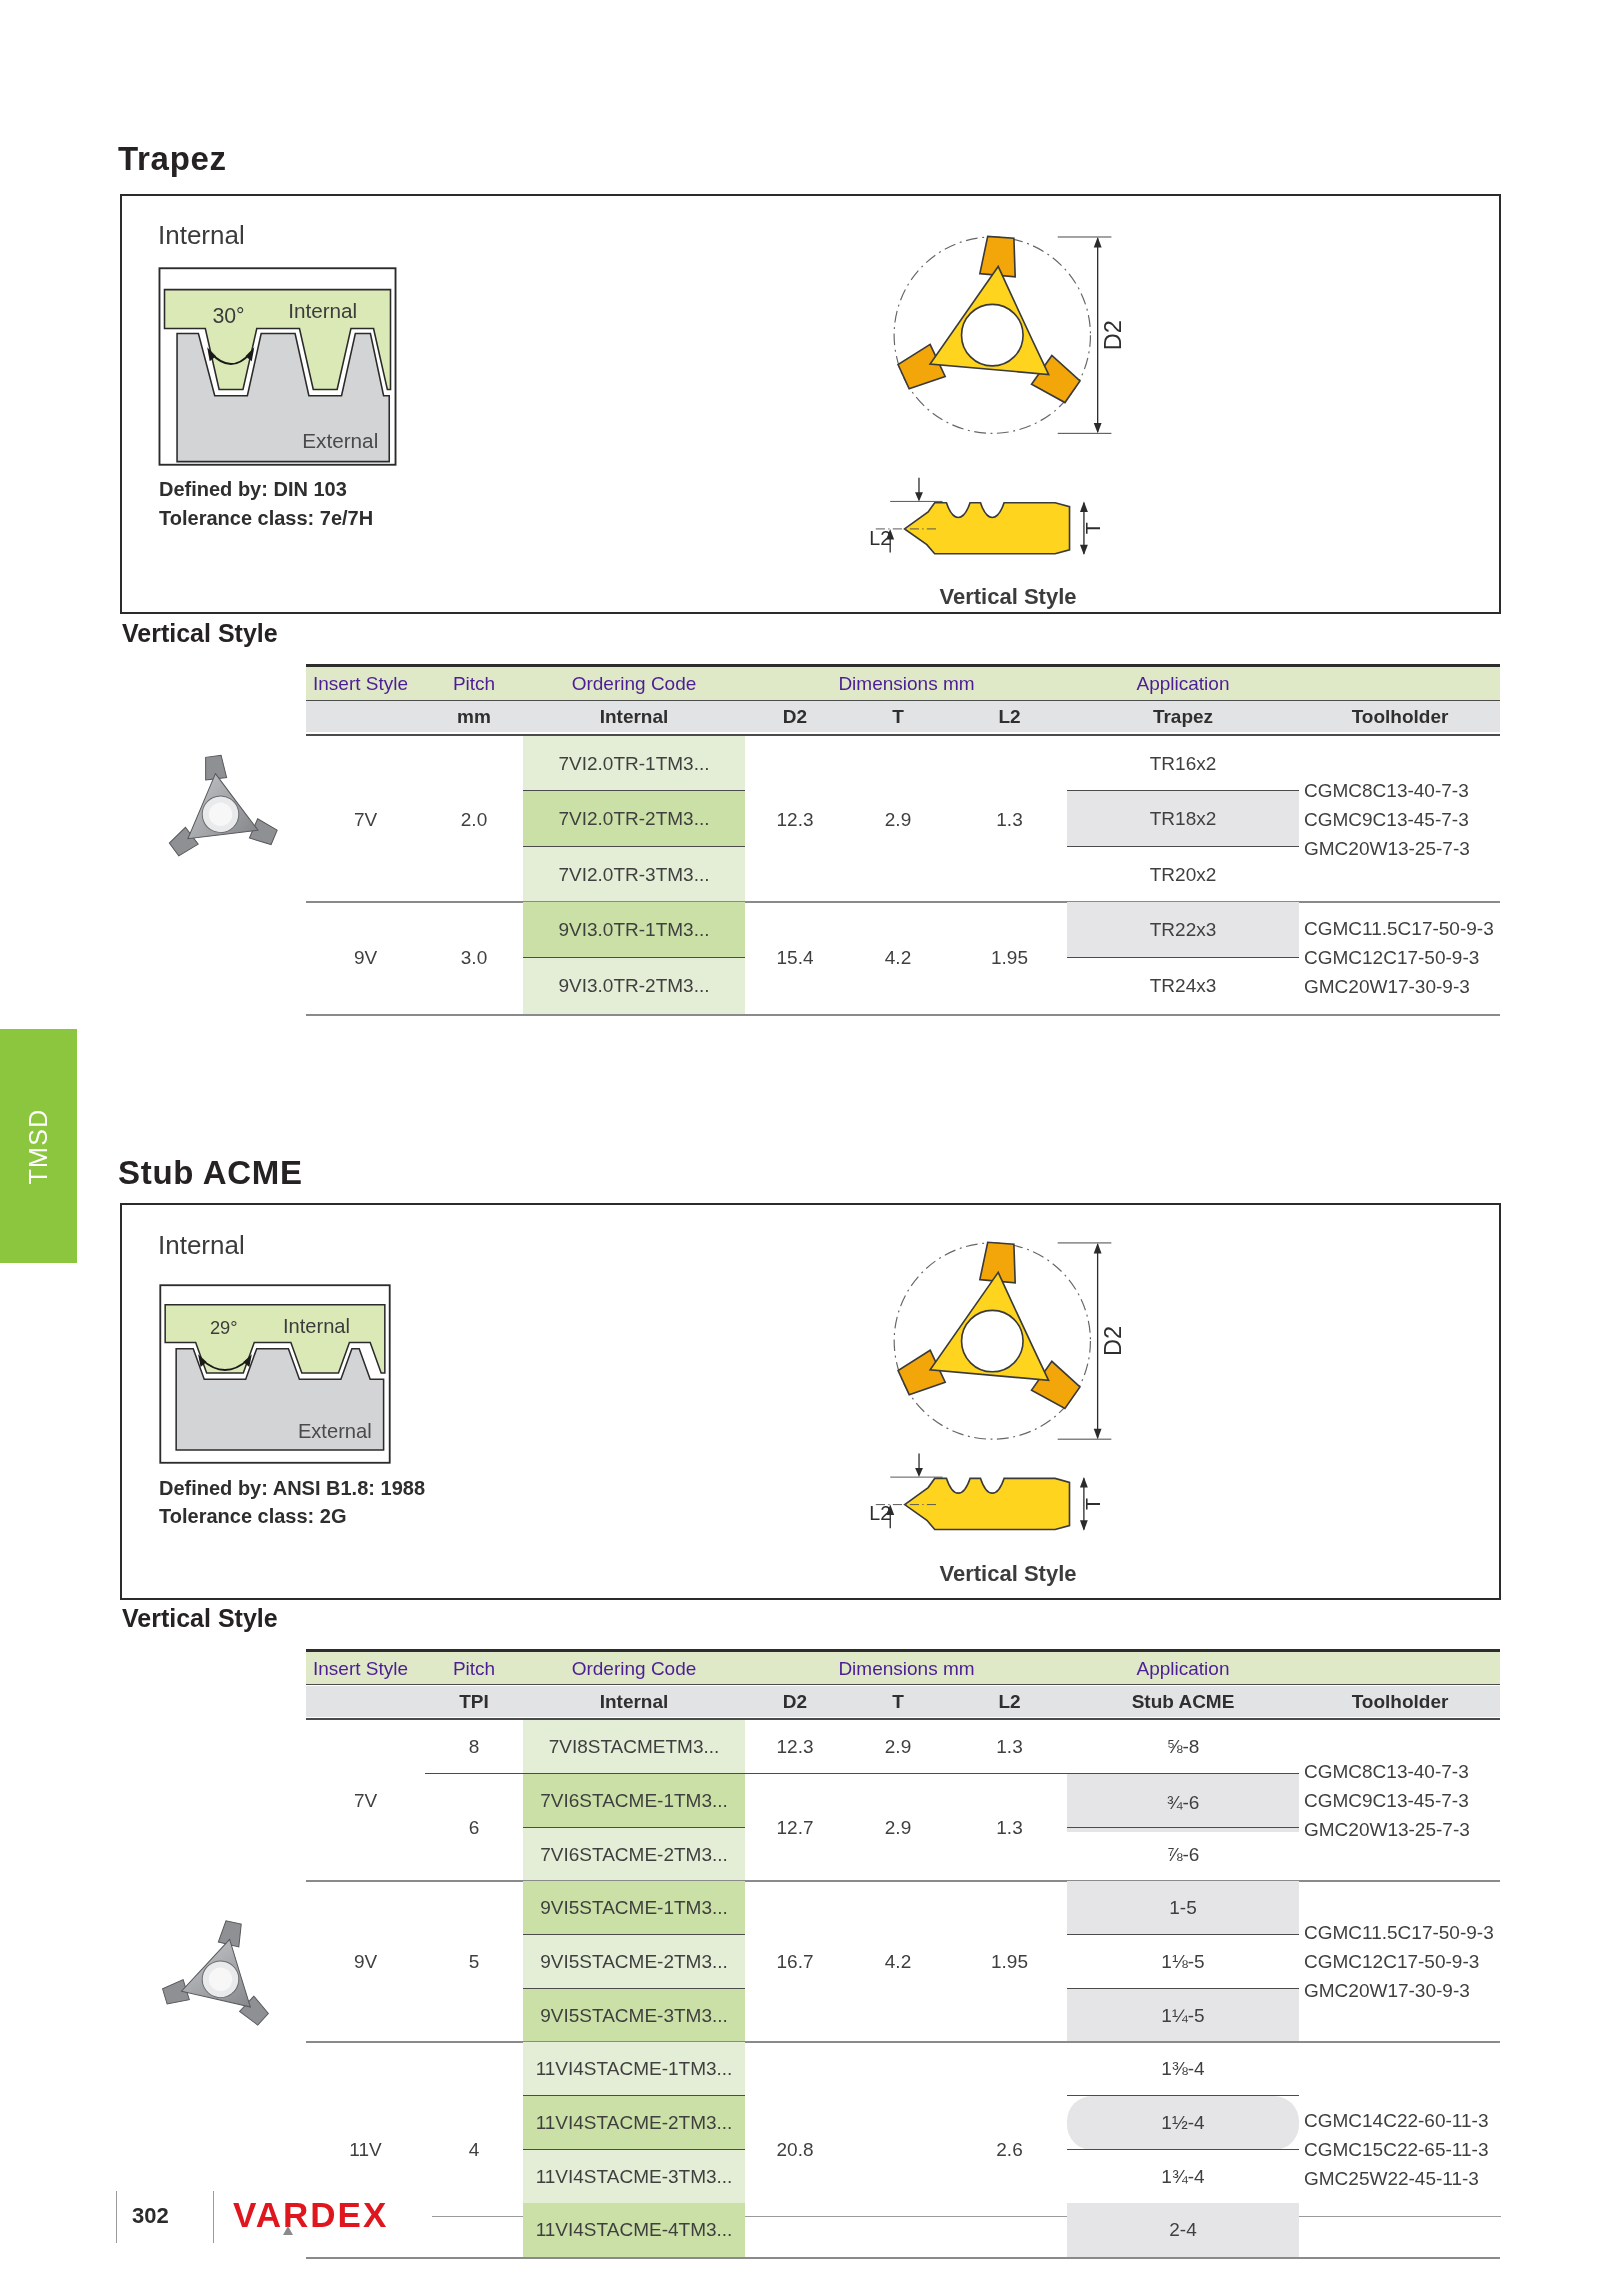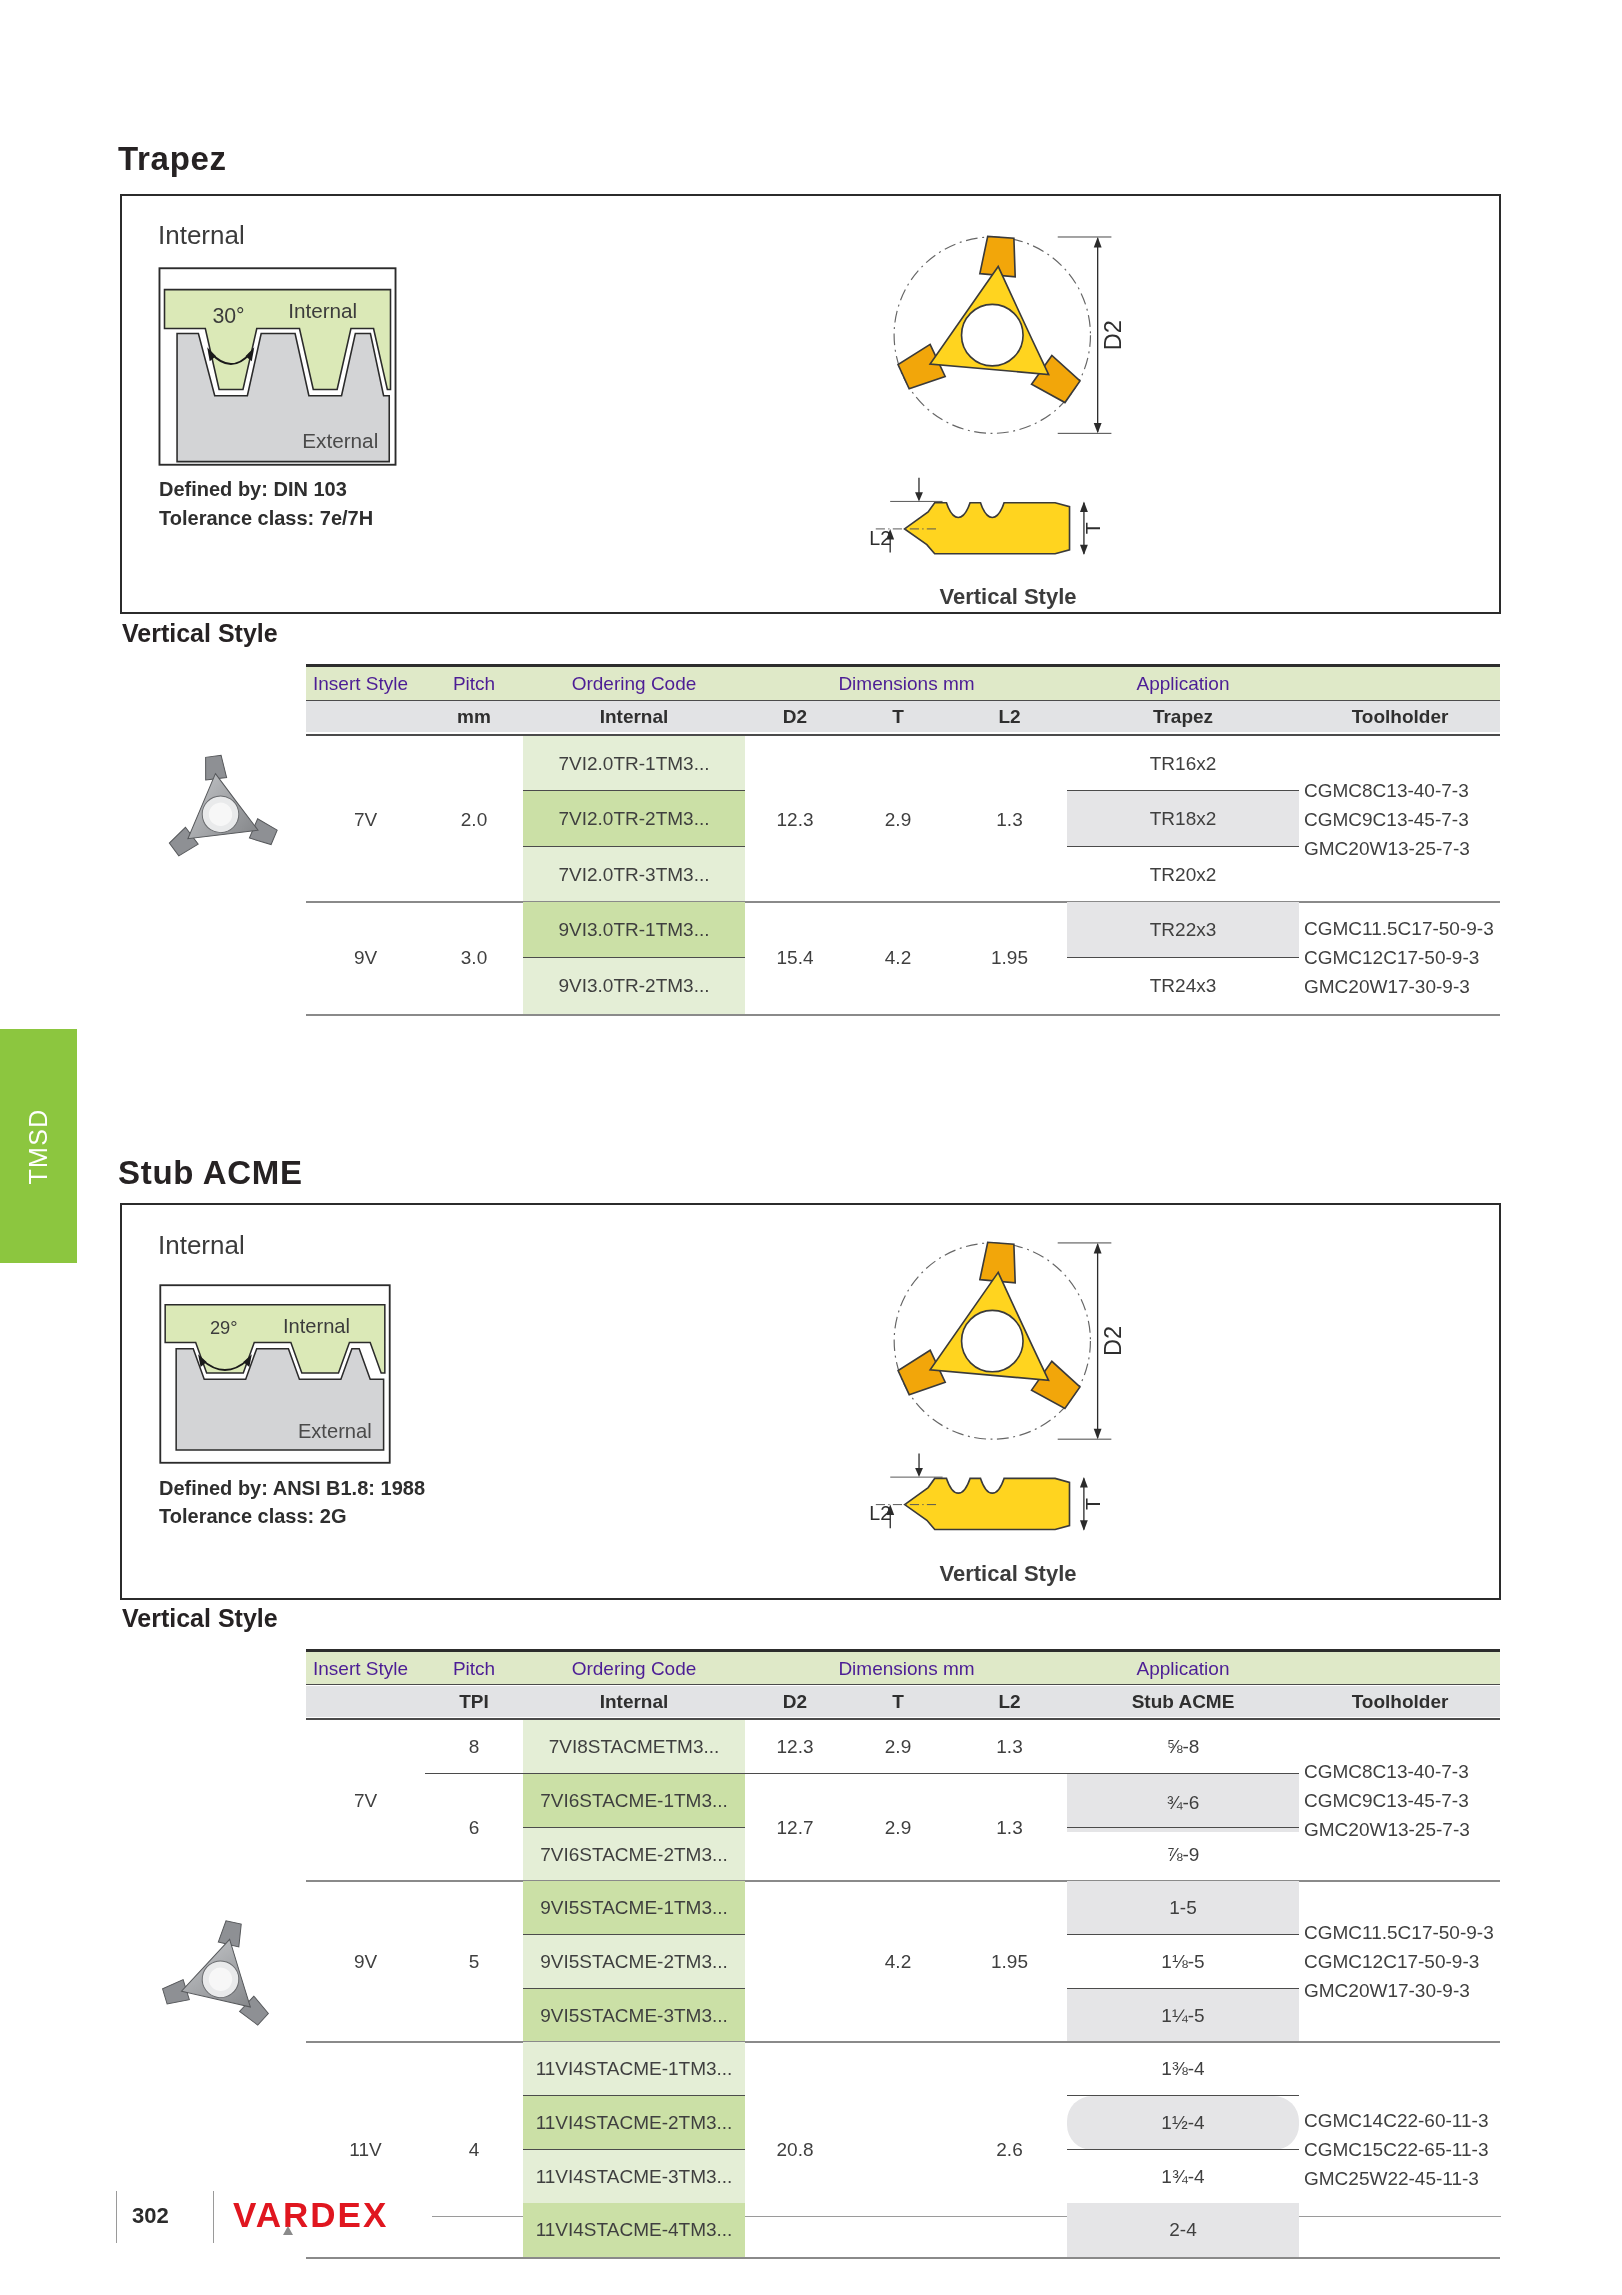--- a/index.html
+++ b/index.html
@@ -262,21 +262,21 @@
     <div class="cell" style="left: 425px; top: 1720px; width: 98px; height: 54px;">8</div>
     <div class="cell" style="left: 746px; top: 1720px; width: 98px; height: 54px;">12.3</div>
     <div class="cell" style="left: 844px; top: 1720px; width: 108px; height: 54px;">2.9</div>
     <div class="cell" style="left: 952px; top: 1720px; width: 115px; height: 54px;">1.3</div>
     <div class="ln dark2" style="left: 425px; top: 1773px; width: 874px; height: 1.3px;"></div>
     <div class="cell gdark" style="left: 523px; top: 1774px; width: 222px; height: 54px;">7VI6STACME-1TM3...</div>
     <div class="cell agray" style="left: 1067px; top: 1774px; width: 232px; height: 58px;">¾-6</div>
     <div class="ln dark2" style="left: 523px; top: 1827px; width: 222px; height: 1.3px;"></div>
     <div class="ln dark2" style="left: 1067px; top: 1827px; width: 232px; height: 1.3px;"></div>
     <div class="cell glight" style="left: 523px; top: 1828px; width: 222px; height: 54px;">7VI6STACME-2TM3...</div>
-    <div class="cell " style="left: 1067px; top: 1828px; width: 232px; height: 54px;">⅞-9</div>
+    <div class="cell " style="left: 1067px; top: 1828px; width: 232px; height: 54px;">⅞-6</div>
     <div class="cell" style="left: 425px; top: 1774px; width: 98px; height: 107px;">6</div>
     <div class="cell" style="left: 746px; top: 1774px; width: 98px; height: 107px;">12.7</div>
     <div class="cell" style="left: 844px; top: 1774px; width: 108px; height: 107px;">2.9</div>
     <div class="cell" style="left: 952px; top: 1774px; width: 115px; height: 107px;">1.3</div>
     <div class="cell" style="left: 306px; top: 1720px; width: 119px; height: 161px;">7V</div>
     <div class="cell holders" style="left: 1304px; top: 1720px; width: 196px; height: 161px;">
       <div>CGMC8C13-40-7-3</div>
       <div>CGMC9C13-45-7-3</div>
       <div>GMC20W13-25-7-3</div>
     </div>
@@ -285,20 +285,21 @@
     <div class="cell agray" style="left: 1067px; top: 1881px; width: 232px; height: 54px;">1-5</div>
     <div class="ln dark2" style="left: 523px; top: 1934px; width: 222px; height: 1.3px;"></div>
     <div class="ln dark2" style="left: 1067px; top: 1934px; width: 232px; height: 1.3px;"></div>
     <div class="cell glight" style="left: 523px; top: 1935px; width: 222px; height: 54px;">9VI5STACME-2TM3...</div>
     <div class="cell " style="left: 1067px; top: 1935px; width: 232px; height: 54px;">1⅛-5</div>
     <div class="ln dark2" style="left: 523px; top: 1988px; width: 222px; height: 1.3px;"></div>
     <div class="ln dark2" style="left: 1067px; top: 1988px; width: 232px; height: 1.3px;"></div>
     <div class="cell gdark" style="left: 523px; top: 1989px; width: 222px; height: 54px;">9VI5STACME-3TM3...</div>
     <div class="cell agray" style="left: 1067px; top: 1989px; width: 232px; height: 54px;">1¼-5</div>
     <div class="cell" style="left: 425px; top: 1881px; width: 98px; height: 161px;">5</div>
+    <div class="cell" style="left: 746px; top: 1881px; width: 98px; height: 161px;">16.7</div>
     <div class="cell" style="left: 844px; top: 1881px; width: 108px; height: 161px;">4.2</div>
     <div class="cell" style="left: 952px; top: 1881px; width: 115px; height: 161px;">1.95</div>
     <div class="cell" style="left: 306px; top: 1881px; width: 119px; height: 161px;">9V</div>
     <div class="cell holders" style="left: 1304px; top: 1881px; width: 196px; height: 161px;">
       <div>CGMC11.5C17-50-9-3</div>
       <div>CGMC12C17-50-9-3</div>
       <div>GMC20W17-30-9-3</div>
     </div>
     <div class="ln mid" style="left: 306px; top: 2041px; width: 1194px; height: 2px;"></div>
     <div class="cell glight" style="left: 523px; top: 2042px; width: 222px; height: 54px;">11VI4STACME-1TM3...</div>

